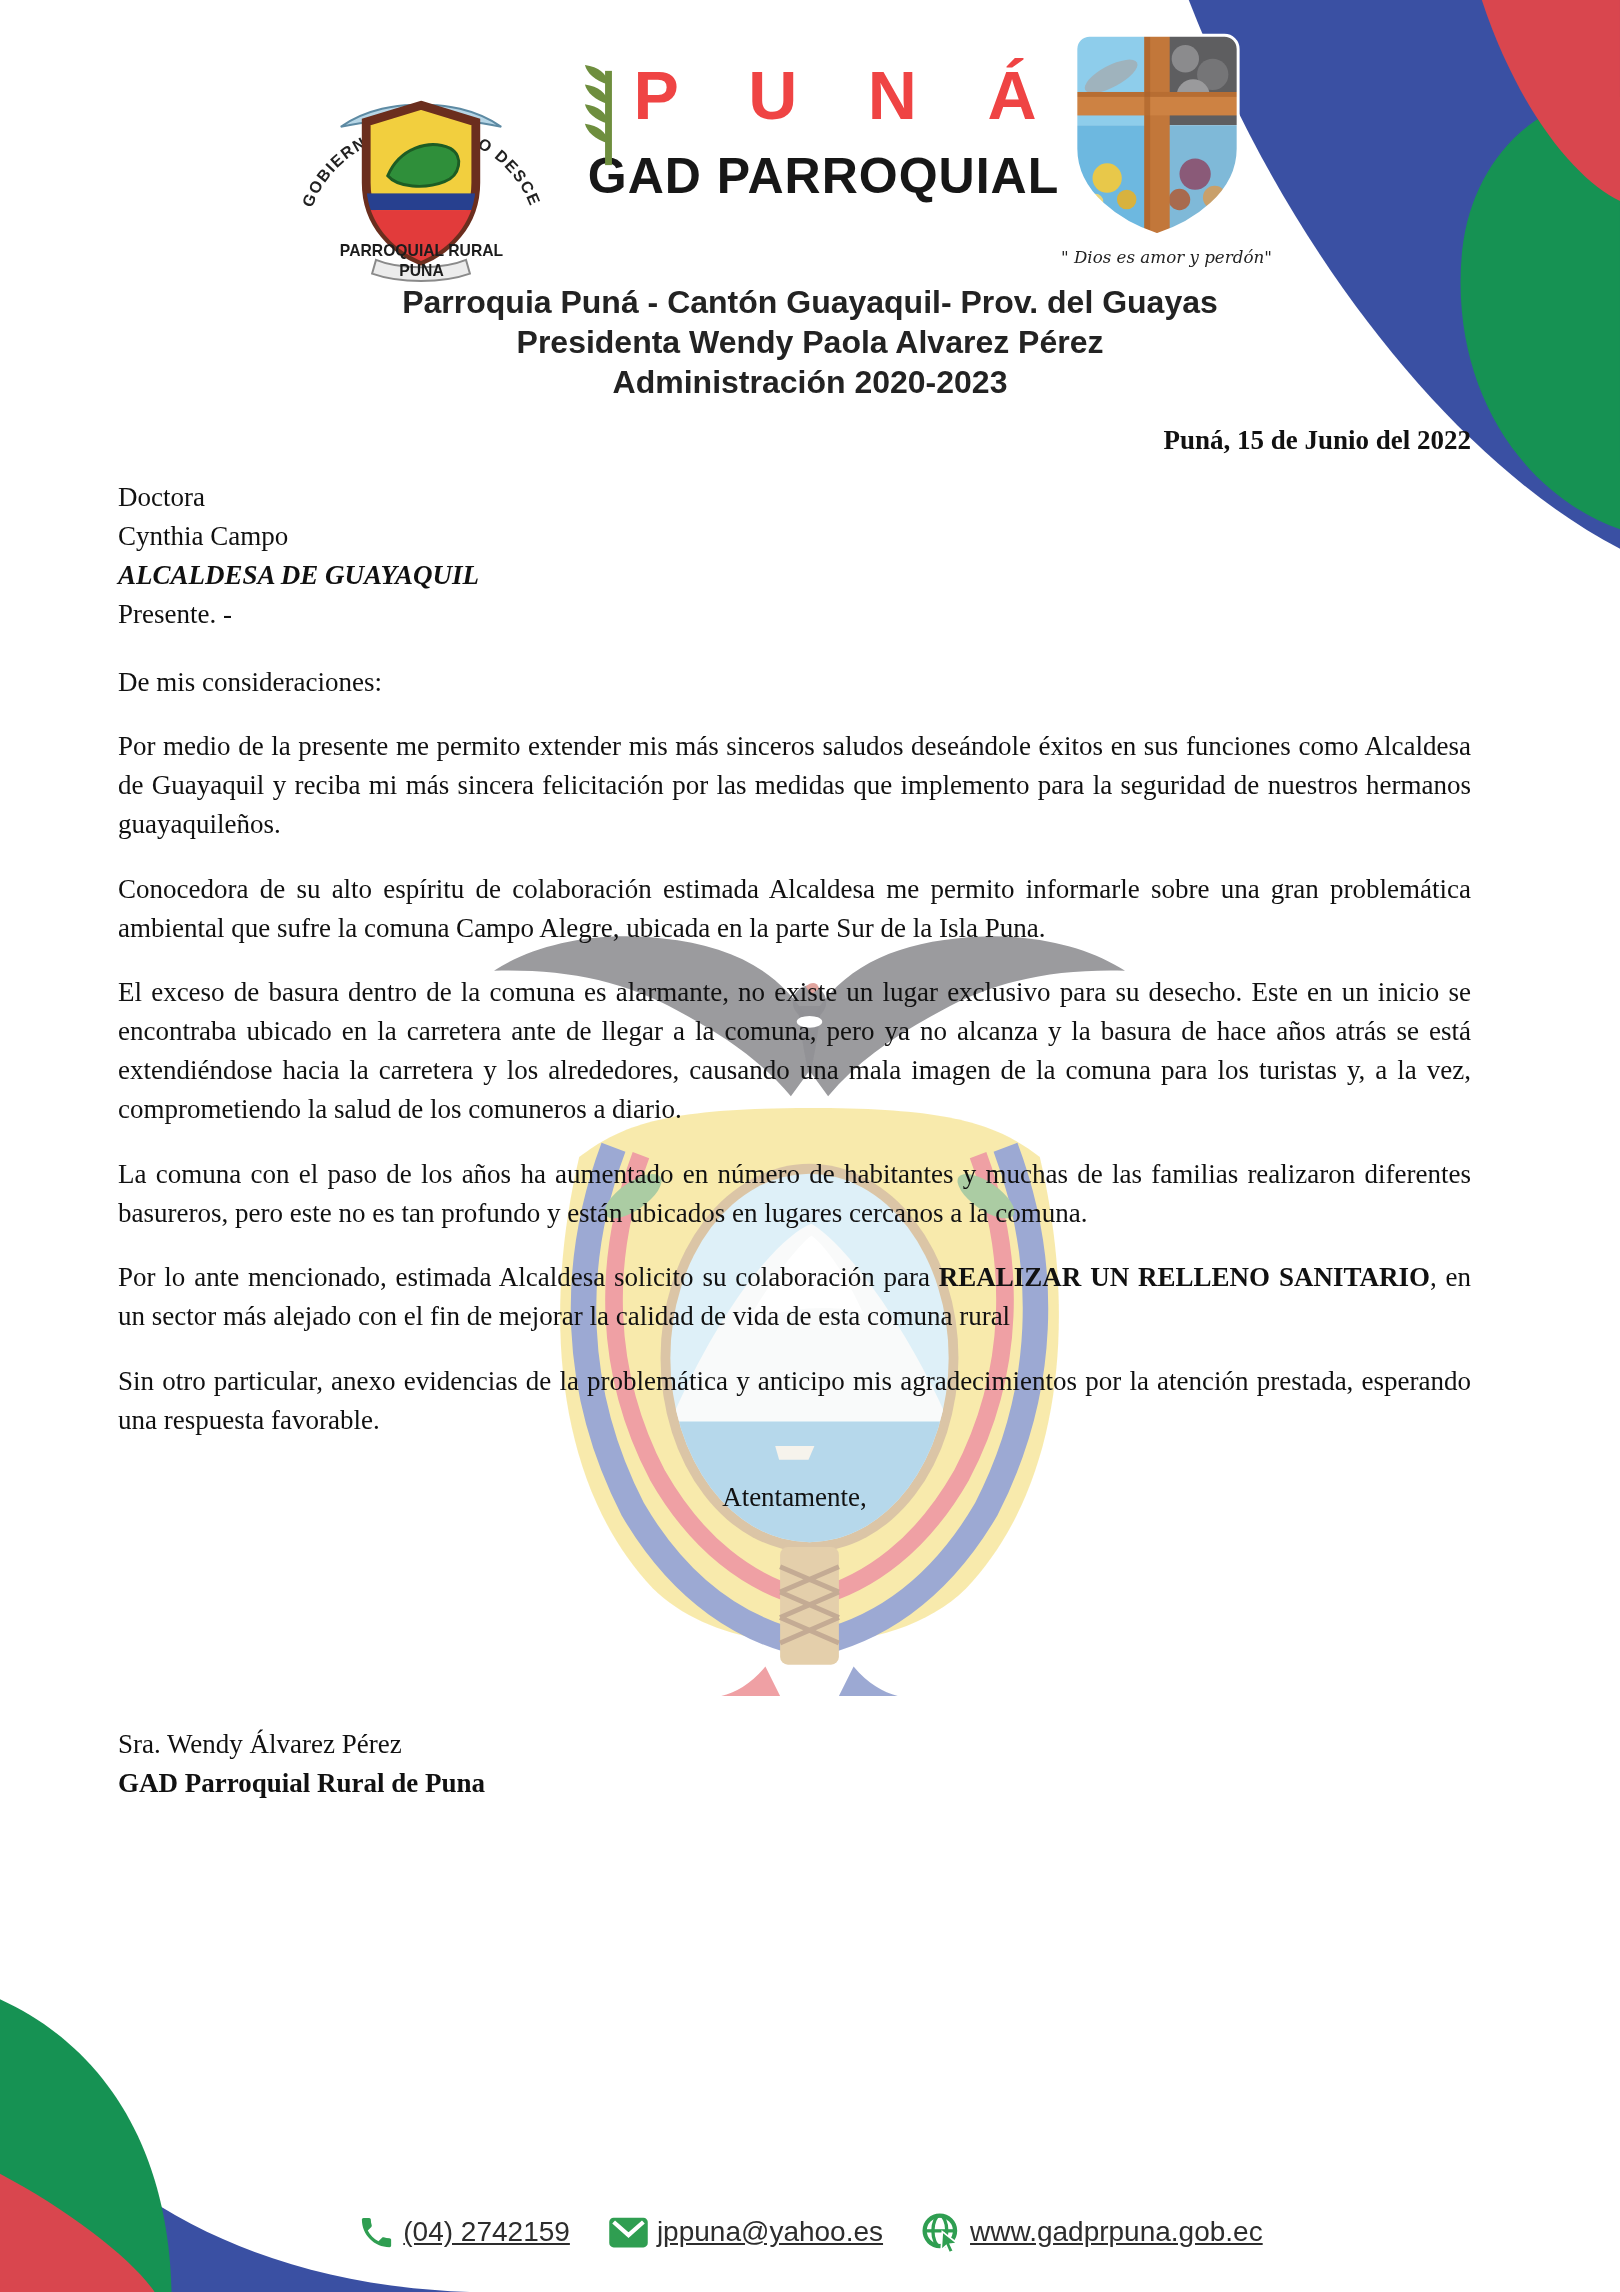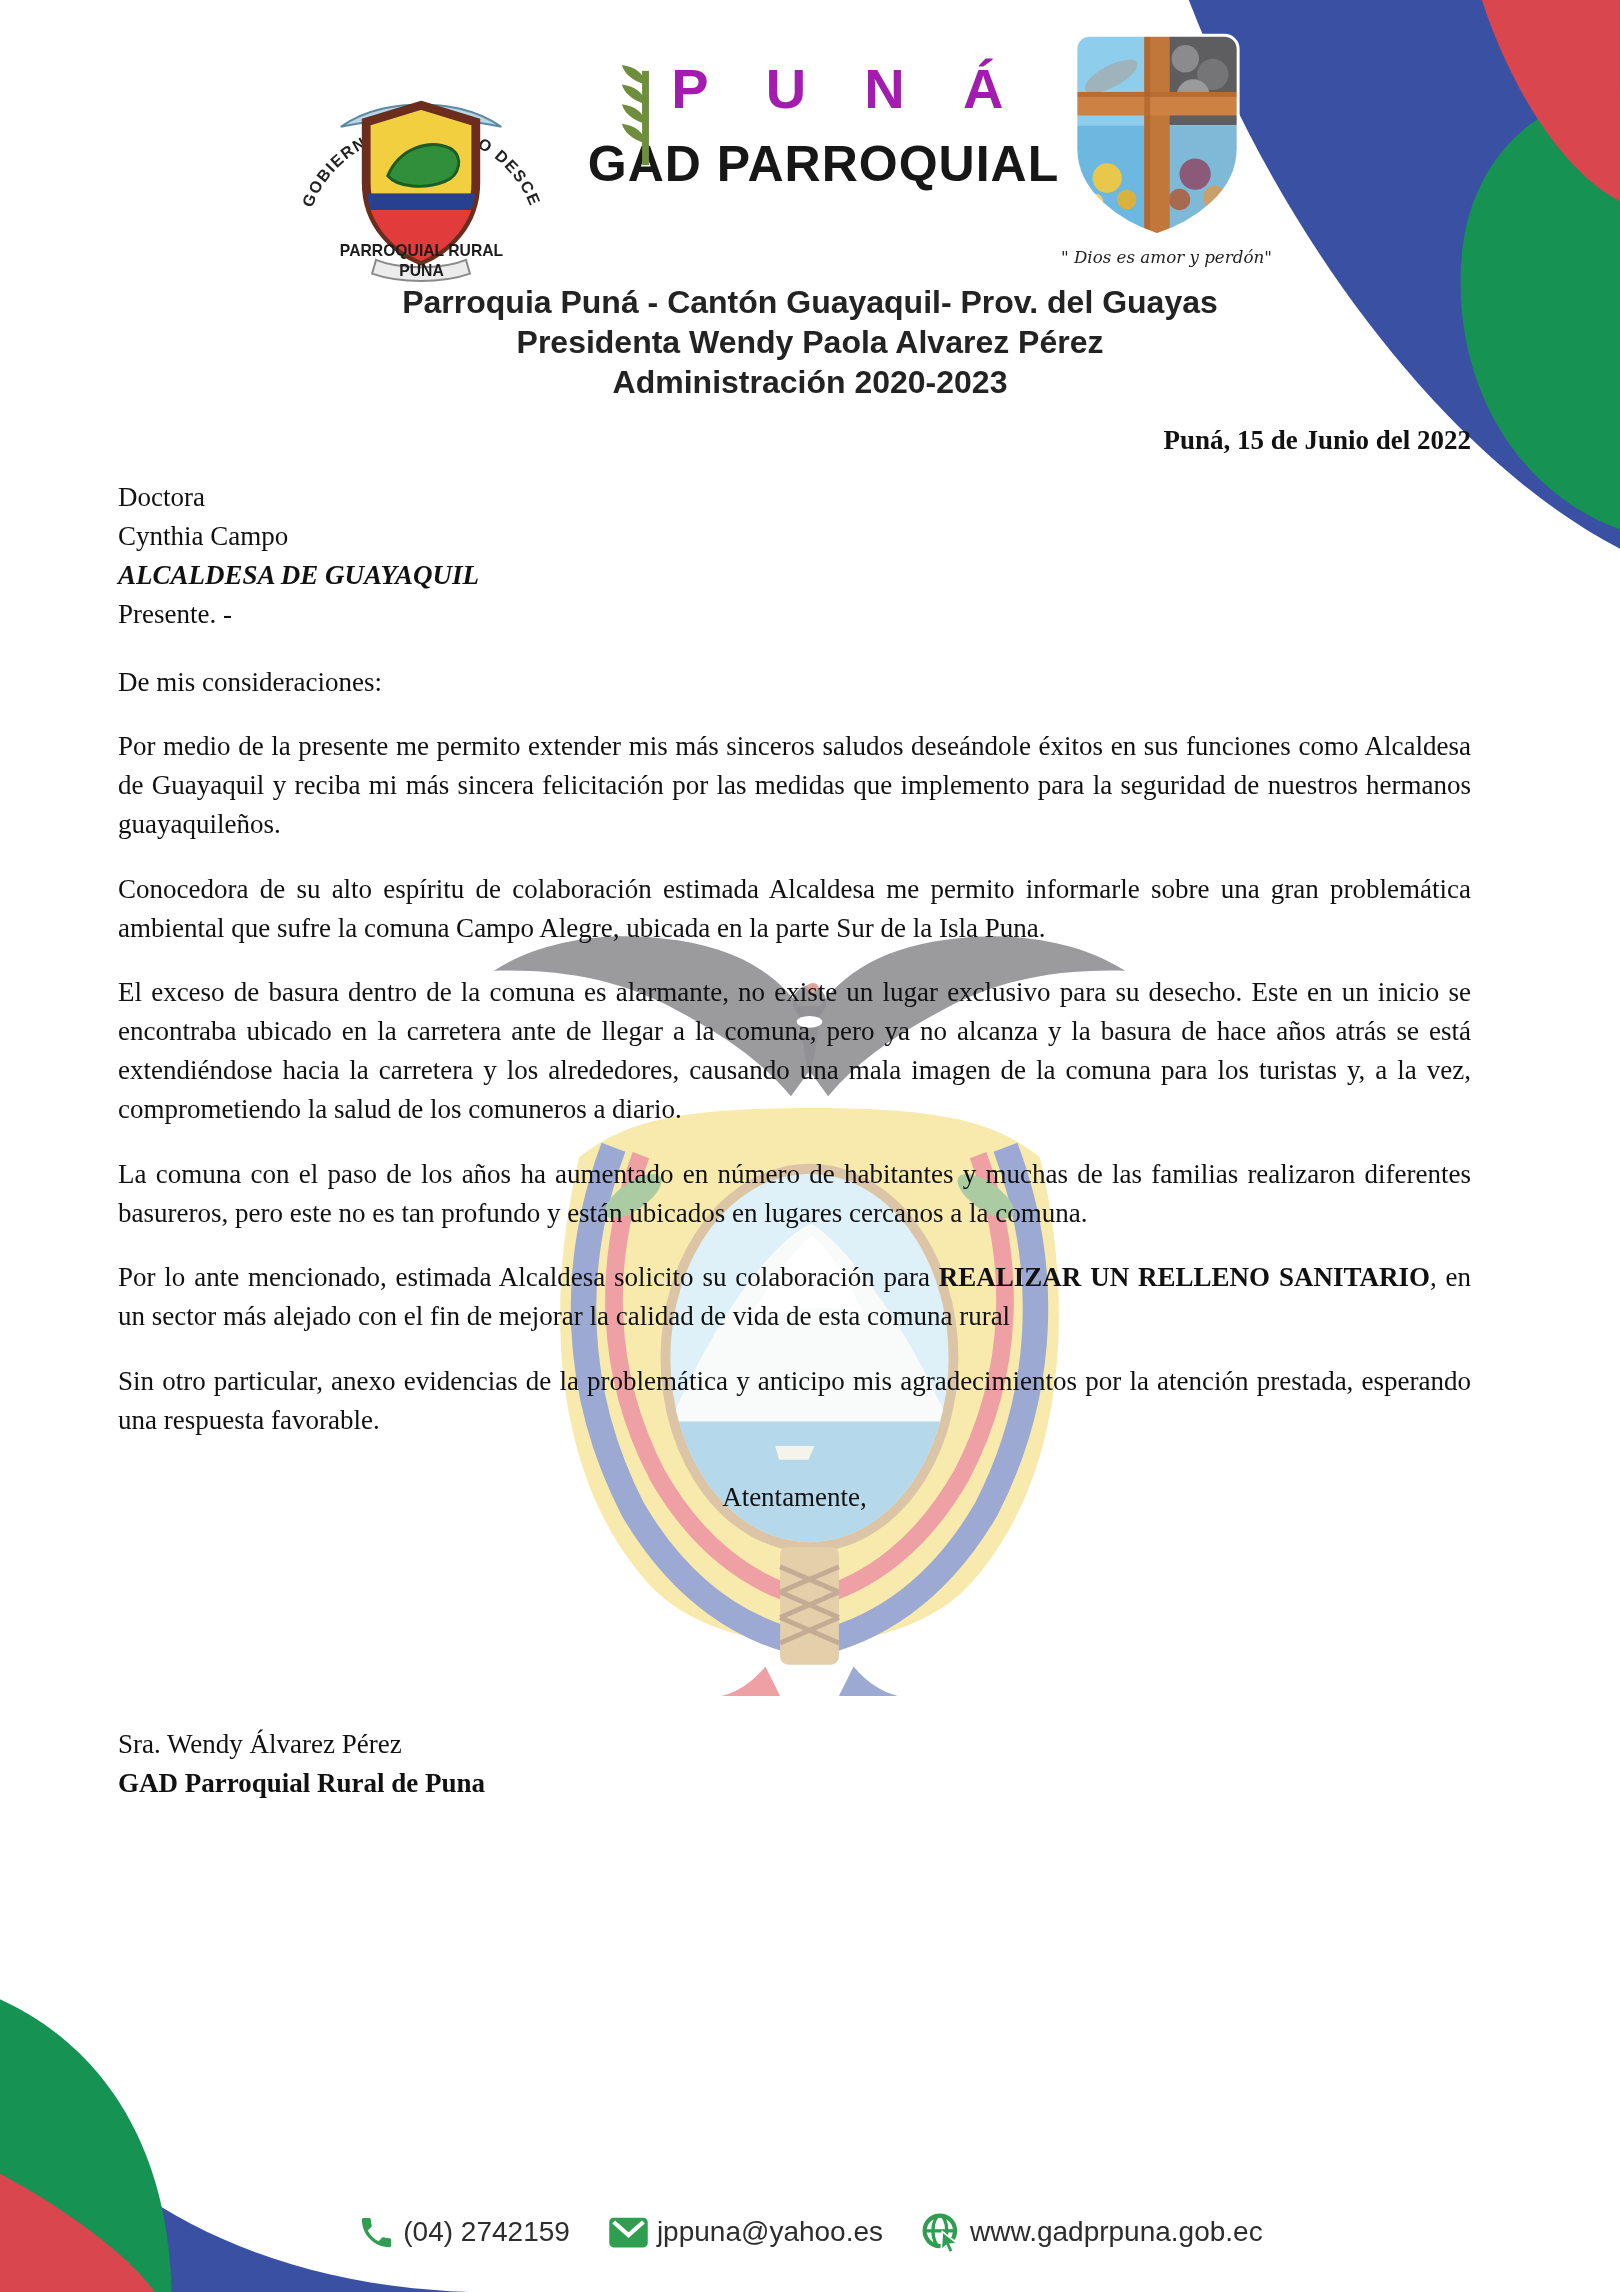--- a/index.html
+++ b/index.html
@@ -14,21 +14,21 @@
   .deco-layer{position:absolute;inset:0;z-index:0;pointer-events:none;}
   .watermark{position:absolute;left:486px;top:912px;width:647px;height:784px;z-index:1;opacity:.5;pointer-events:none;}
   .content{position:absolute;inset:0;z-index:2;}
 
   
   .hdr-left-emblem{position:absolute;left:282px;top:29px;width:279px;height:274px;}
   .hdr-logo{position:absolute;left:549px;top:61px;width:549px;text-align:center;}
   .puna-row{position:relative;display:inline-block;}
   .puna-title{
     font-family:"Liberation Sans",sans-serif;
-    font-size:56px;font-weight:700;color:#a21caf;
+    font-size:68px;font-weight:700;color:#ef4444;
     letter-spacing:.38em;line-height:1;margin-left:49px;
   }
   .leaf-icon{position:absolute;left:-5.9px;top:2px;}
   .gad-sub{
     font-family:"Liberation Sans",sans-serif;
     font-size:50px;font-weight:700;color:#171717;
     letter-spacing:.02em;line-height:1;margin-top:22px;
   }
   .hdr-right-emblem{position:absolute;left:1061px;top:31px;width:191px;text-align:center;}
   .motto{
@@ -52,21 +52,21 @@
   .closing{margin-top:38px;text-align:center;}
   .sig-block{margin-top:208px;line-height:39px;}
   .sig-org{font-weight:700;}
 
   
   .footer{
     position:absolute;left:0;top:2188px;width:1620px;height:88px;z-index:2;
     display:flex;align-items:center;justify-content:center;gap:37px;
     font-family:"Liberation Sans",sans-serif;font-size:28px;color:#2d2d2d;font-weight:500;
   }
-  .f-item{display:flex;align-items:center;gap:7px;}
+  .f-item{display:flex;align-items:center;gap:7px;text-decoration:underline;}
 
   .emblem-caption{
     font-family:"Liberation Sans",sans-serif;font-weight:700;color:#1c1c1c;
     font-size:15.7px;line-height:19.6px;text-align:center;margin-top:0;
   }
 </style>
 </head>
 <body>
 
 <div class="page">

